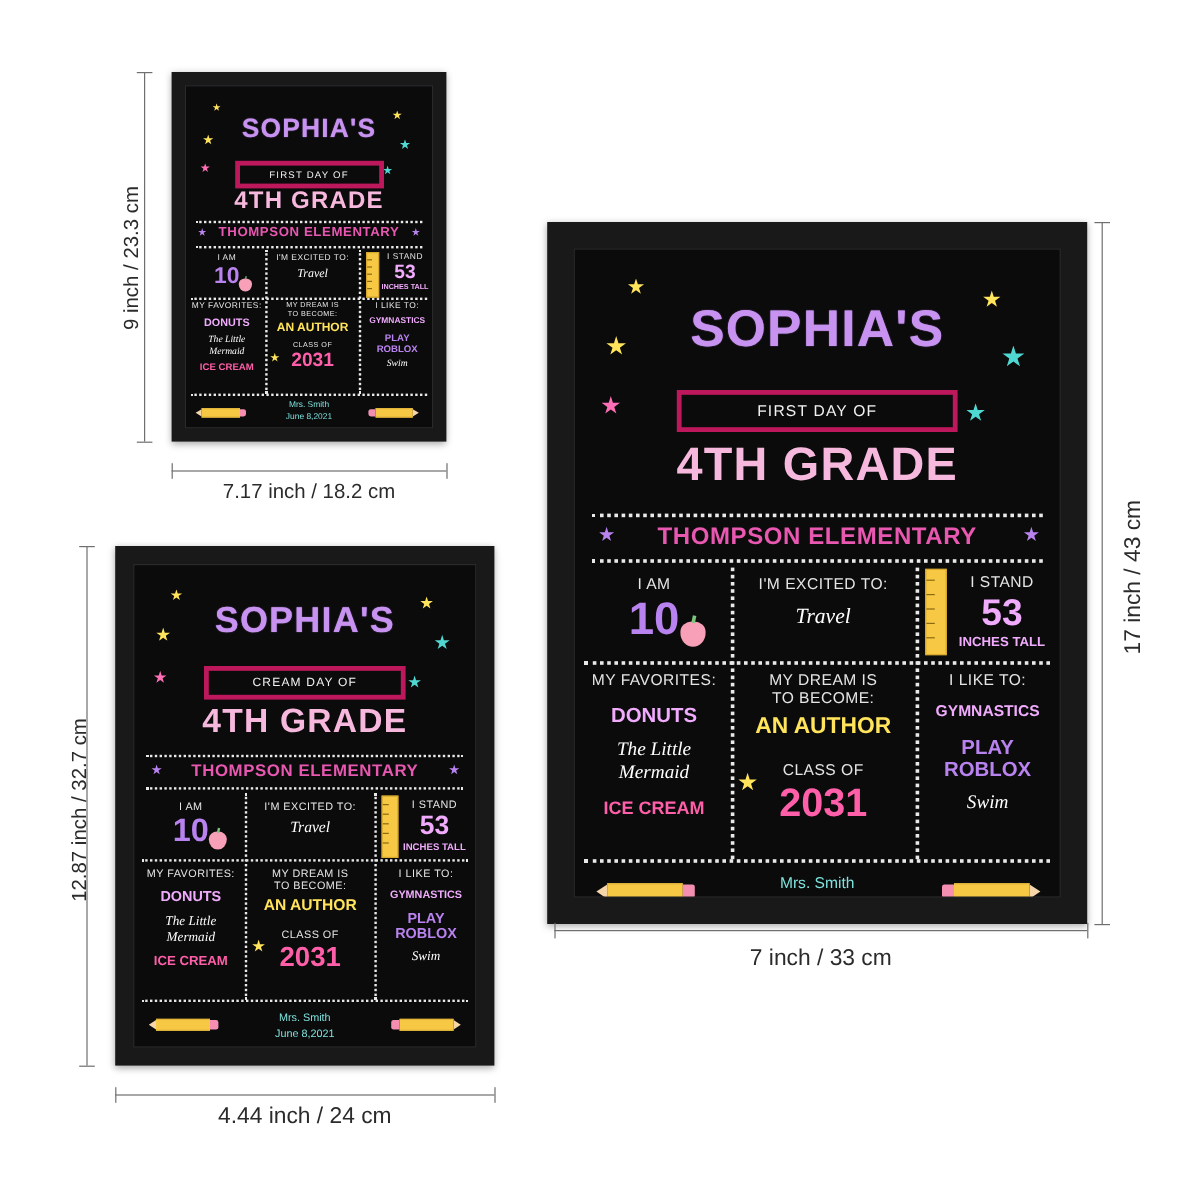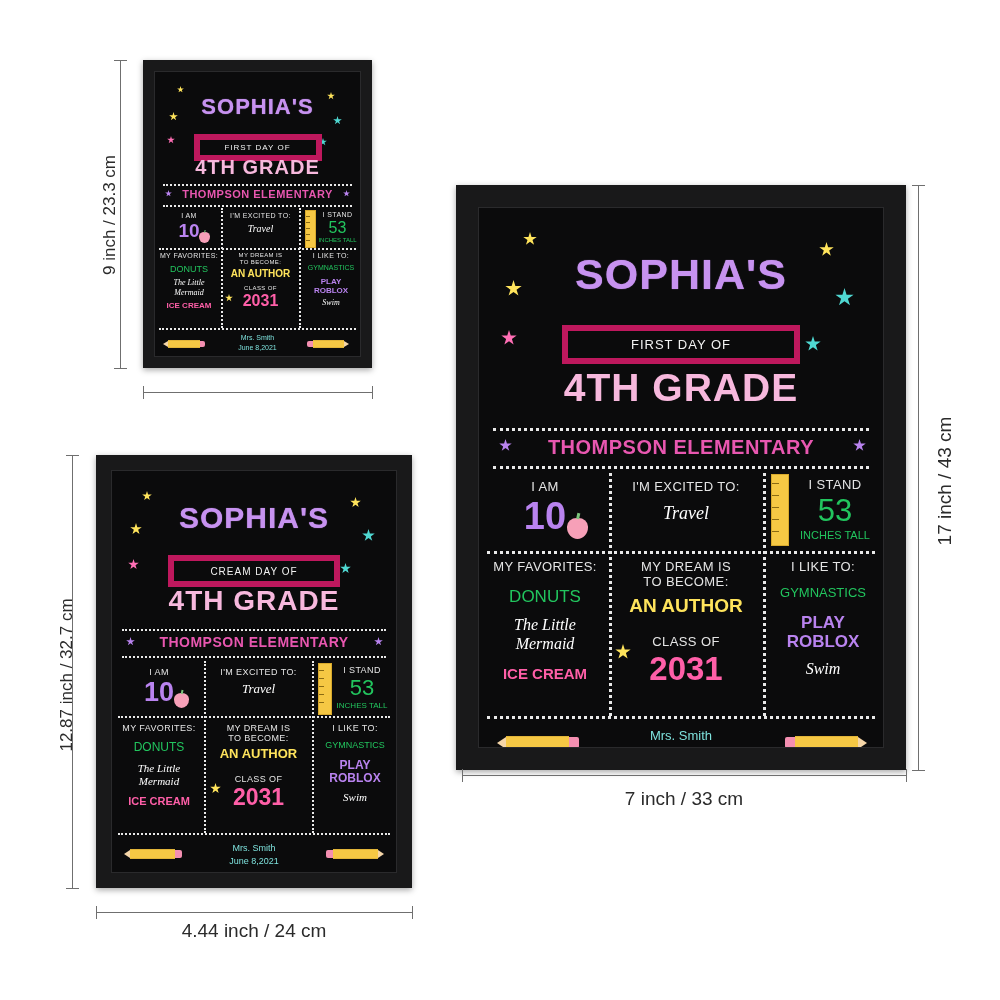--- a/index.html
+++ b/index.html
@@ -87,21 +87,21 @@
     color: #c792f0;
     font-weight: bold;
     letter-spacing: 1px;
     font-family: "Liberation Sans", sans-serif;
     text-shadow: 0 0 1px rgba(199,146,240,0.8);
   }
   .ribbon {
     position: absolute;
     left: 50%;
     transform: translateX(-50%);
-    border: 6px solid #be185d;
+    border: 4px solid #be185d;
     color: #f2f2f2;
     display: flex;
     align-items: center;
     justify-content: center;
     letter-spacing: 1px;
     white-space: nowrap;
   }
   .ribbon::before, .ribbon::after {
     content: "";
     position: absolute;
@@ -135,21 +135,21 @@
     border-left-color: #e9e9e9;
   }
 
   .cell {
     position: absolute;
     text-align: center;
     color: #eaeaea;
     line-height: 1.15;
   }
   .cap { color: #e5e5e5; letter-spacing: .4px; }
-  .teal { color: #22c55e; font-weight: normal; }
+  .teal { color: #f0abfc; font-weight: bold; }
   .pinkb { color: #ff5fa8; font-weight: bold; }
   .purple { color: #b983ef; font-weight: bold; }
   .yellow { color: #ffe45c; font-weight: bold; }
   .script {
     font-family: "Liberation Serif", serif;
     font-style: italic;
     color: #ffffff;
   }
   .signline {
     position: absolute;
@@ -328,20 +328,21 @@
   </div>
 
   <div class="line-v" style="left:120px; top:60px; height:308px;"></div>
   <div class="tick-h" style="left:114px; top:60px; width:13px;"></div>
   <div class="tick-h" style="left:114px; top:368px; width:13px;"></div>
   <div class="dim-label vert" style="left:-5px; top:205px; width:230px; text-align:center; transform:rotate(-90deg);">9 inch / 23.3 cm</div>
 
   <div class="line-h" style="left:143px; top:392px; width:229px;"></div>
   <div class="tick-v" style="left:143px; top:386px; height:13px;"></div>
   <div class="tick-v" style="left:372px; top:386px; height:13px;"></div>
+  <div class="dim-label" style="left:143px; top:400px; width:229px; text-align:center;">7.17 inch / 18.2 cm</div>
 
   <div class="board" style="left:96px; top:455px; width:316px; height:433px;">
     <div class="frame-inner" style="left:15px; top:15px; right:15px; bottom:15px;">
       <div class="chalk">
 
         <span class="star" style="left:18px; top:52px; font-size:12px; color:#ffe45c;"></span>
         <span class="star" style="left:30px; top:20px; font-size:10px; color:#ffe45c;"></span>
         <span class="star" style="left:16px; top:88px; font-size:11px; color:#ff6fb5;"></span>
         <span class="star" style="left:238px; top:26px; font-size:11px; color:#ffe45c;"></span>
         <span class="star" style="left:250px; top:58px; font-size:13px; color:#4fd8d2;"></span>

